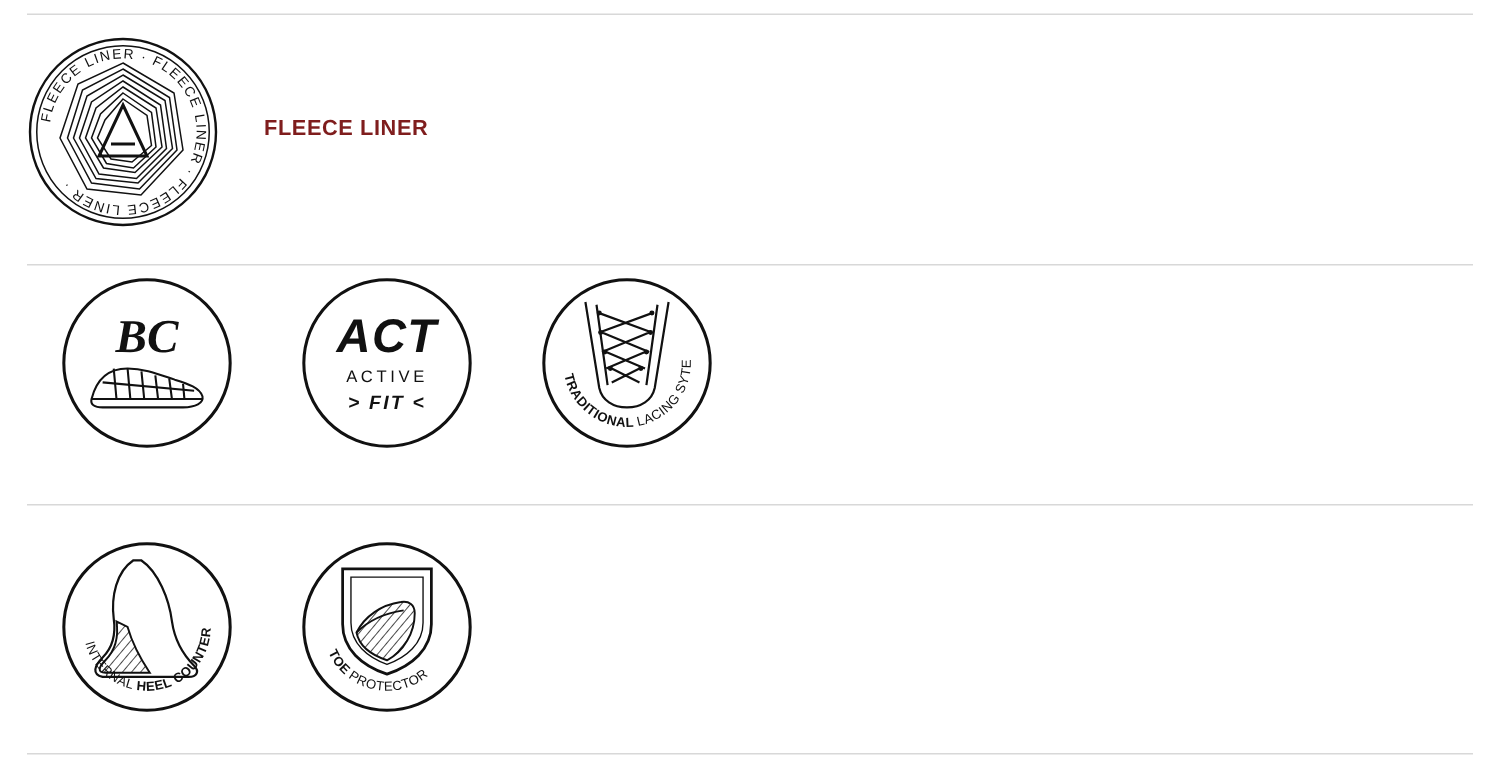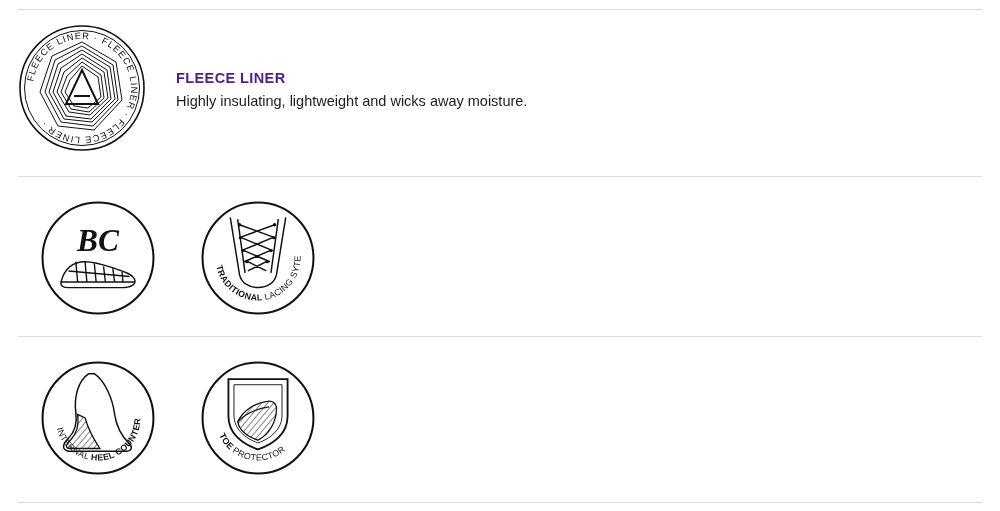--- a/index.html
+++ b/index.html
@@ -49,37 +49,37 @@
   }
   .featured-text {
     margin-left: 30px;
     margin-top: 2px;
   }
   .featured-title {
     font-size: 14.5px;
     font-weight: bold;
     letter-spacing: 0.4px;
     margin: 0 0 7px 0;
-    color: #4c1d95;
+    color: #7f1d1d;
   }
   .featured-desc {
     font-size: 14.5px;
     font-weight: normal;
     margin: 0;
     color: #1c1c1c;
   }
 
   
   .badge-row {
     position: absolute;
     left: 18px;
     display: flex;
     gap: 0;
   }
-  .badge-row.row1 { top: 192px; }
+  .badge-row.row1 { top: 176px; }
   .badge-row.row2 { top: 352px; }
 
   .badge-cell {
     width: 160px;
     height: 132px;
     display: flex;
     align-items: center;
     justify-content: center;
   }
   .badge-cell svg { display: block; }
@@ -125,21 +125,20 @@
         <line x1="56" y1="72" x2="72" y2="72" stroke="#111" stroke-width="2"></line>
 
         <text font-family="Liberation Sans, sans-serif" font-size="9.2" letter-spacing="1.1" fill="#111">
           <textPath href="#ringpath" startOffset="2%">FLEECE LINER · FLEECE LINER · FLEECE LINER ·</textPath>
         </text>
       </svg>
       <span class="sr">FLEECE LINER · FLEECE LINER · FLEECE LINER ·</span>
     </div>
     <div class="featured-text">
       <p class="featured-title">FLEECE LINER</p>
-      <p class="featured-desc">Highly insulating, lightweight and wicks away moisture.</p>
     </div>
   </div>
 
   <div class="badge-row row1">
 
     <div class="badge-cell">
       <svg viewBox="0 0 132 132" width="122" height="122" aria-hidden="true">
         <circle cx="66" cy="66" r="60" fill="none" stroke="#111" stroke-width="2.2"></circle>
         <text x="66" y="58" text-anchor="middle" font-family="Liberation Serif, serif" font-style="italic" font-weight="bold" font-size="34" fill="#111">BC</text>
 
@@ -148,20 +147,31 @@
           <path d="M26,92 L106,92"></path>
           <path d="M42,70 L44,92 M52,70 L54,92 M62,72 L64,92 M72,75 L74,92 M82,77 L84,92 M92,81 L93,92"></path>
           <path d="M34,80 L100,86"></path>
         </g>
       </svg>
       <span class="sr">BC</span>
     </div>
 
 
 
+    <div class="badge-cell">
+      <svg viewBox="0 0 132 132" width="122" height="122" aria-hidden="true">
+        <circle cx="66" cy="66" r="60" fill="none" stroke="#111" stroke-width="2.2"></circle>
+        <text x="66" y="58" text-anchor="middle" font-family="Liberation Sans, sans-serif" font-weight="bold" font-style="italic" font-size="34" letter-spacing="1" fill="#111">ACT</text>
+        <text x="66" y="80" text-anchor="middle" font-family="Liberation Sans, sans-serif" font-size="12" letter-spacing="2.6" fill="#111">ACTIVE</text>
+        <text x="66" y="99" text-anchor="middle" font-family="Liberation Sans, sans-serif" font-size="14" font-weight="bold" font-style="italic" letter-spacing="1.6" fill="#111">&gt; FIT &lt;</text>
+      </svg>
+      <span class="sr">ACT</span>
+      <span class="sr">ACTIVE</span>
+      <span class="sr">&gt; FIT &lt;</span>
+    </div>
 
     <div class="badge-cell">
       <svg viewBox="0 0 132 132" width="122" height="122" aria-hidden="true">
         <defs>
           <path id="lacearc" d="M 66,66 m -46,0 a 46,46 0 1,0 92,0"></path>
         </defs>
         <circle cx="66" cy="66" r="60" fill="none" stroke="#111" stroke-width="2.2"></circle>
 
         <g fill="none" stroke="#111" stroke-width="1.6">
           <path d="M36,22 L46,84 C48,93 56,98 66,98 C76,98 84,93 86,84 L96,22"></path>

